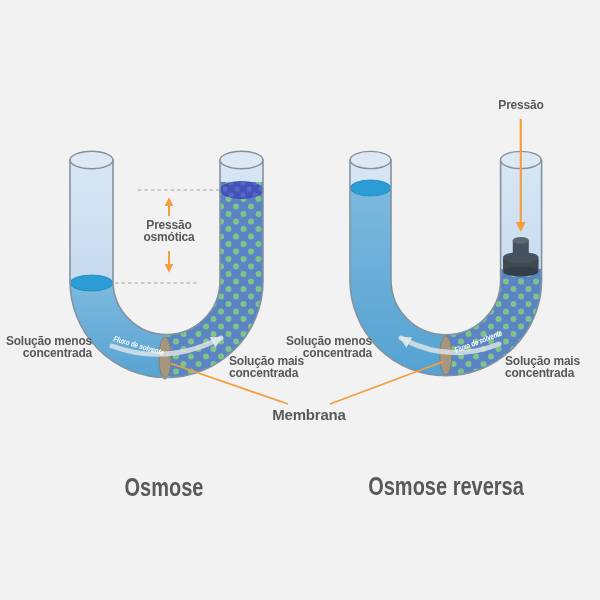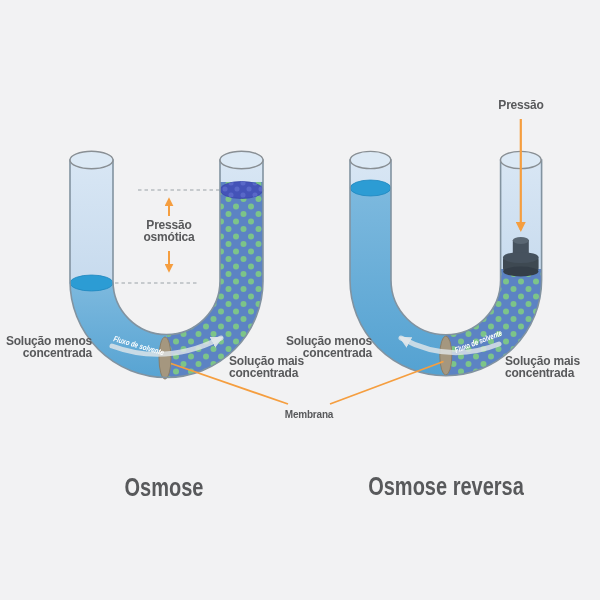--- a/index.html
+++ b/index.html
@@ -144,21 +144,21 @@
 
   <div class="lbl" style="left:505px;top:356px;">
     <div>Solução mais</div>
     <div>concentrada</div>
   </div>
 
   <div class="lbl center" style="left:471px;top:100px;width:100px;">
     <div>Pressão</div>
   </div>
 
-  <div class="lbl center" style="left:229px;top:409px;width:160px;font-size:10px;line-height:12.5px;">
+  <div class="lbl center" style="left:229px;top:409px;width:160px;font-size:15px;line-height:12.5px;">
     <div>Membrana</div>
   </div>
 
   <div class="title" style="left:64px;top:473px;width:200px;">Osmose</div>
 
   <div class="title" style="left:346px;top:472px;width:200px;">Osmose reversa</div>
 
 </div>
 
 </body></html>

